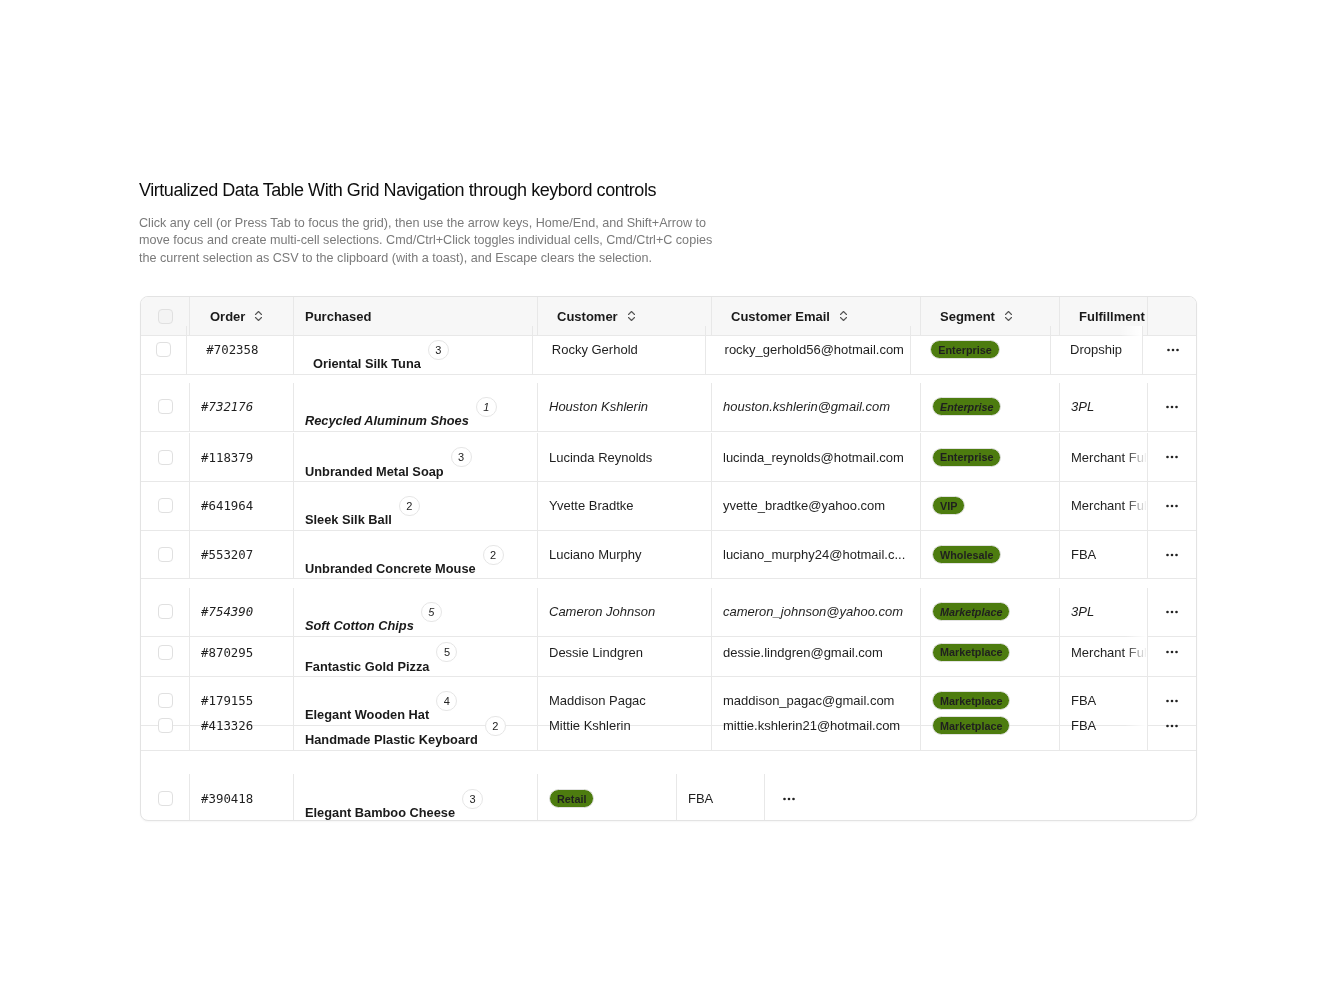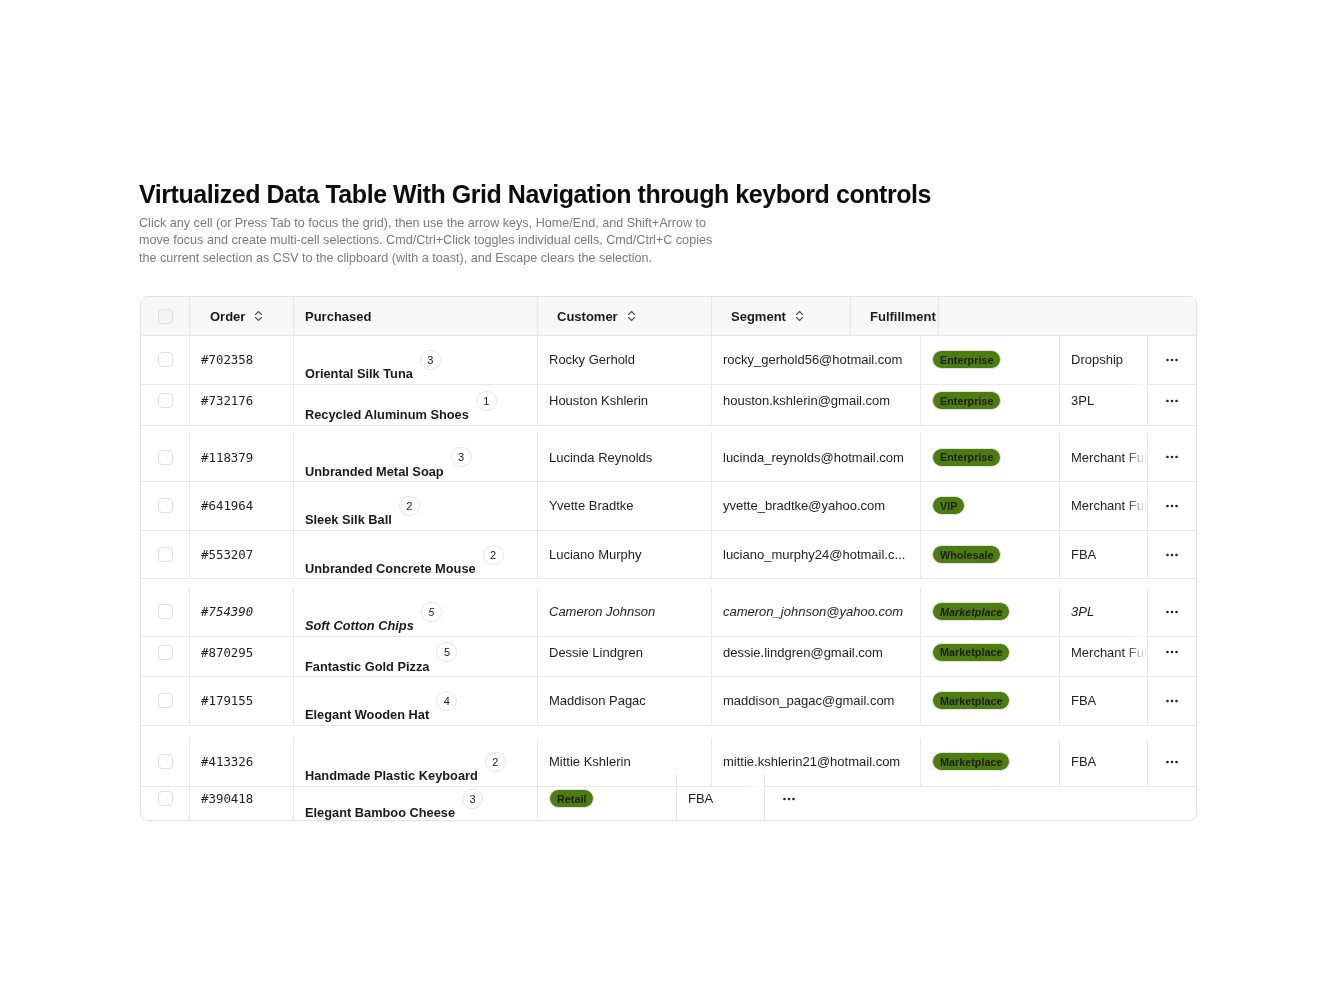--- a/index.html
+++ b/index.html
@@ -1,21 +1,21 @@
 <!DOCTYPE html>
 <html><head>
 <meta charset="utf-8">
 <style>
   * { box-sizing: border-box; margin: 0; padding: 0; }
   html, body { width: 1336px; height: 1002px; background: #ffffff; overflow: hidden; }
   body { font-family: "Liberation Sans", "DejaVu Sans", sans-serif; color: #111111; position: relative; }
 
   .page-title {
     position: absolute; left: 139px; top: 180px;
-    font-size: 25px; font-weight: 700; letter-spacing: -0.45px; color: #0d0d0d;
+    font-size: 18px; font-weight: 400; letter-spacing: -0.45px; color: #0d0d0d;
     white-space: nowrap;
   }
   .page-desc {
     position: absolute; left: 139px; top: 215px; width: 590px;
     font-size: 12.6px; line-height: 17.4px; color: #7a7a7a;
   }
 
   .table-wrap {
     position: absolute; left: 140px; top: 296px; width: 1057px; height: 525px;
     border: 1px solid #e3e3e3; border-radius: 8px; overflow: hidden; background: #fff;
@@ -80,34 +80,40 @@
     </div>
     <div class="cell c-purch">
       <span>Purchased</span>
     </div>
     <div class="cell c-cust">
       <span>Customer</span>
       <svg class="sort-icon" viewBox="0 0 9 12">
           <path d="M1.5 4.5 L4.5 1.5 L7.5 4.5 M1.5 7.5 L4.5 10.5 L7.5 7.5" fill="none" stroke="#555" stroke-width="1.1" stroke-linecap="round" stroke-linejoin="round"></path>
         </svg>
     </div>
+    <div class="cell c-email">
+      <span>Customer Email</span>
+      <svg class="sort-icon" viewBox="0 0 9 12">
+          <path d="M1.5 4.5 L4.5 1.5 L7.5 4.5 M1.5 7.5 L4.5 10.5 L7.5 7.5" fill="none" stroke="#555" stroke-width="1.1" stroke-linecap="round" stroke-linejoin="round"></path>
+        </svg>
+    </div>
     <div class="cell c-seg">
       <span>Segment</span>
       <svg class="sort-icon" viewBox="0 0 9 12">
           <path d="M1.5 4.5 L4.5 1.5 L7.5 4.5 M1.5 7.5 L4.5 10.5 L7.5 7.5" fill="none" stroke="#555" stroke-width="1.1" stroke-linecap="round" stroke-linejoin="round"></path>
         </svg>
     </div>
     <div class="cell c-ful">
       <span>Fulfillment</span>
     </div>
     <div class="cell c-act"></div>
   </div>
 
   <div id="rows">
-  <div class="row body-row" style="top: 39px;">
+  <div class="row body-row" style="top: 29px; gap: 8px;">
     <div class="cell c-check">
       <span class="checkbox"></span>
     </div>
     <div class="cell c-order">
       <span class="order-id">#702358</span>
     </div>
     <div class="cell c-purch">
       <span class="prod-name">Oriental Silk Tuna</span>
       <span class="qty-badge">3</span>
     </div>
@@ -126,21 +132,21 @@
     </div>
     <div class="cell c-act">
       <svg class="dots-icon" viewBox="0 0 14 4">
             <circle cx="2.5" cy="2" r="1.3" fill="#222"></circle>
             <circle cx="7" cy="2" r="1.3" fill="#222"></circle>
             <circle cx="11.5" cy="2" r="1.3" fill="#222"></circle>
           </svg>
     </div>
   </div>
 
-  <div class="row body-row" style="top: 80px;">
+  <div class="row body-row" style="top: 86px; font-style: italic;">
     <div class="cell c-check">
       <span class="checkbox"></span>
     </div>
     <div class="cell c-order">
       <span class="order-id">#732176</span>
     </div>
     <div class="cell c-purch">
       <span class="prod-name">Recycled Aluminum Shoes</span>
       <span class="qty-badge">1</span>
     </div>
@@ -357,21 +363,21 @@
     </div>
     <div class="cell c-act">
       <svg class="dots-icon" viewBox="0 0 14 4">
             <circle cx="2.5" cy="2" r="1.3" fill="#222"></circle>
             <circle cx="7" cy="2" r="1.3" fill="#222"></circle>
             <circle cx="11.5" cy="2" r="1.3" fill="#222"></circle>
           </svg>
     </div>
   </div>
 
-  <div class="row body-row" style="top: 441px;">
+  <div class="row body-row" style="top: 405px;">
     <div class="cell c-check">
       <span class="checkbox"></span>
     </div>
     <div class="cell c-order">
       <span class="order-id">#413326</span>
     </div>
     <div class="cell c-purch">
       <span class="prod-name">Handmade Plastic Keyboard</span>
       <span class="qty-badge">2</span>
     </div>

